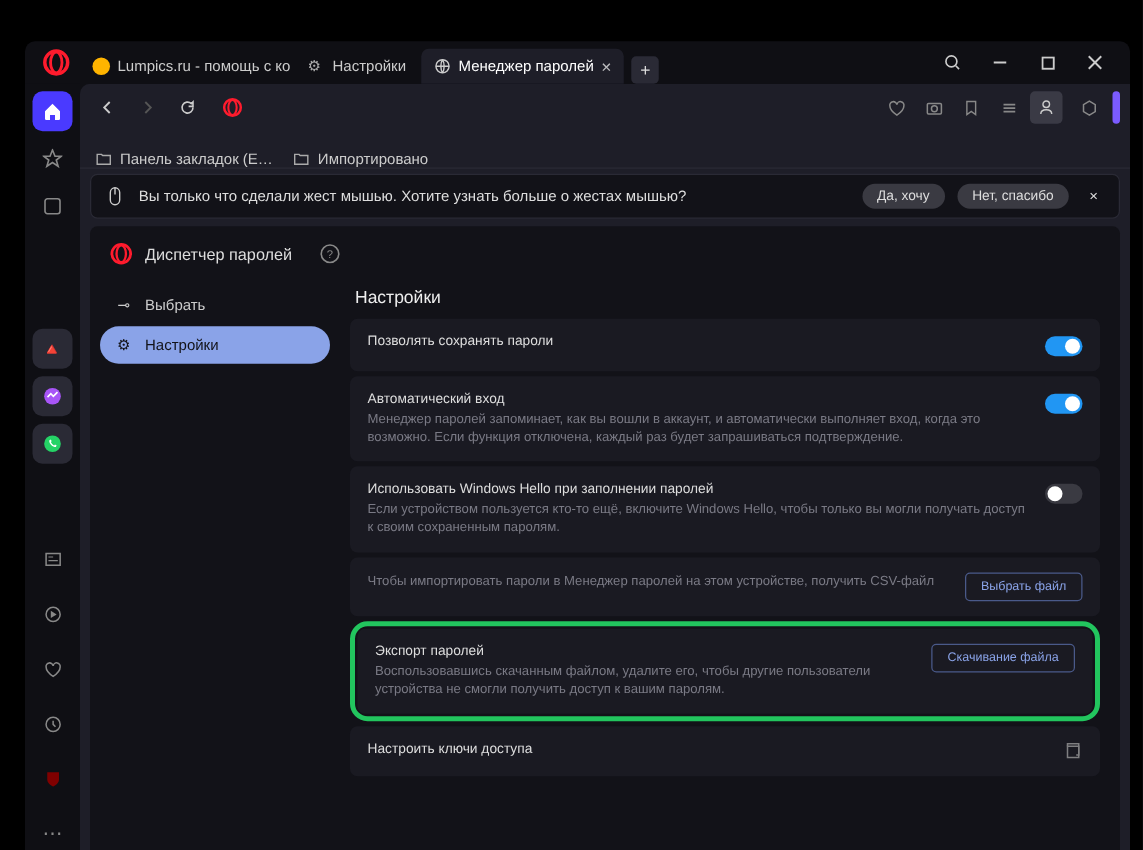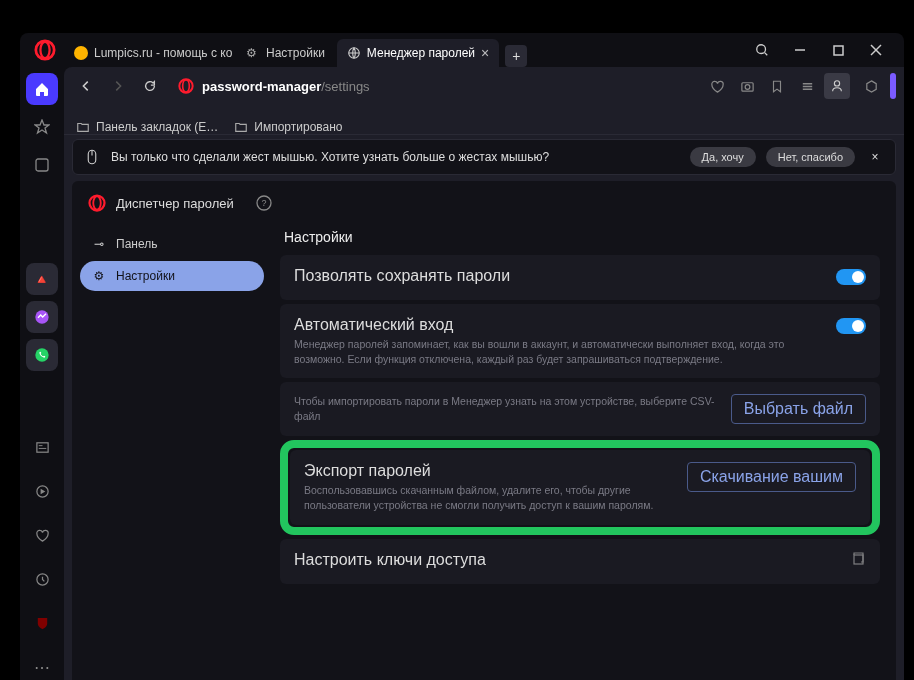--- a/index.html
+++ b/index.html
@@ -58,30 +58,30 @@
 .page-body { flex: 1; display: flex; }
 .side-nav { width: 200px; padding: 4px 8px; }
 .nav-item { display: flex; align-items: center; gap: 10px; padding: 8px 12px; border-radius: 16px; color: #ccc; font-size: 12px; margin-bottom: 2px; }
 .nav-item.active { background: #8aa3e8; color: #121218; }
 .nav-icon { width: 14px; display: flex; justify-content: center; }
 
 .settings-col { flex: 1; padding: 4px 16px 8px 8px; overflow-y: auto; }
 .settings-title { color: #eee; font-size: 14px; margin-bottom: 10px; padding-left: 4px; }
 .setting-row { background: #1a1a22; border-radius: 6px; padding: 12px 14px; margin-bottom: 4px; display: flex; gap: 12px; }
 .setting-text { flex: 1; }
-.setting-label { color: #ddd; font-size: 16px; margin-bottom: 3px; }
+.setting-label { color: #ddd; font-size: 11px; margin-bottom: 3px; }
 .setting-desc { color: #7a7a85; font-size: 10.5px; line-height: 1.4; }
 .toggle { width: 30px; height: 16px; border-radius: 8px; position: relative; flex-shrink: 0; align-self: flex-start; margin-top: 2px; }
 .toggle.on { background: #2196f3; }
 .toggle.off { background: #3a3a42; }
 .toggle::after { content: ""; width: 12px; height: 12px; border-radius: 50%; background: #fff; position: absolute; top: 2px; }
 .toggle.on::after { right: 2px; }
 .toggle.off::after { left: 2px; }
-.outline-btn { padding: 5px 12px; border: 1px solid #4a5a8a; border-radius: 4px; color: #8aa3e8; font-size: 16px; align-self: flex-start; flex-shrink: 0; }
-.highlight-box { border: 8px solid #22c55e; border-radius: 14px; padding: 2px; margin-bottom: 4px; }
+.outline-btn { padding: 5px 12px; border: 1px solid #4a5a8a; border-radius: 4px; color: #8aa3e8; font-size: 10px; align-self: flex-start; flex-shrink: 0; }
+.highlight-box { border: 4px solid #22c55e; border-radius: 14px; padding: 2px; margin-bottom: 4px; }
 .highlight-box .setting-row { margin-bottom: 0; }
 .copy-icon { width: 16px; height: 16px; opacity: 0.7; }
 
 svg { display: block; }
 </style>
 </head>
 <body>
 
 <div class="window">
 
@@ -222,21 +222,20 @@
         <div class="nav-btn">
             <svg width="14" height="14" viewBox="0 0 16 16">
               <path d="M13 8a5 5 0 11-1.5-3.5L13 3v4H9" fill="none" stroke="#ccc" stroke-width="1.5"></path>
             </svg>
           </div>
         <div class="addr-input">
           <svg class="opera-small" viewBox="0 0 24 24">
               <ellipse cx="12" cy="12" rx="10" ry="10" fill="none" stroke="#ff1b2d" stroke-width="3"></ellipse>
               <ellipse cx="12" cy="12" rx="5" ry="9" fill="none" stroke="#ff1b2d" stroke-width="2.5"></ellipse>
             </svg>
-          <span><b style="color:#fff">password-manager</b><span style="color:#888">/settings</span></span>
         </div>
         <div class="addr-actions">
           <div class="addr-act">
               <svg width="15" height="15" viewBox="0 0 16 16">
                 <path d="M8 14s-6-4-6-8a3 3 0 016-1 3 3 0 016 1c0 4-6 8-6 8z" fill="none" stroke="#888" stroke-width="1.3"></path>
               </svg>
             </div>
           <div class="addr-act">
               <svg width="15" height="15" viewBox="0 0 16 16">
                 <rect x="2" y="4" width="12" height="9" rx="1" fill="none" stroke="#888" stroke-width="1.3"></rect>
@@ -308,21 +307,21 @@
                 <circle cx="8" cy="8" r="7" fill="none" stroke="#888" stroke-width="1.3"></circle>
                 <text x="8" y="11" text-anchor="middle" font-size="9" fill="#888">?</text>
               </svg>
             </div>
         </div>
 
         <div class="page-body">
           <div class="side-nav">
             <div class="nav-item">
               <span class="nav-icon">⊸</span>
-              <span>Панель</span>
+              <span>Выбрать</span>
             </div>
             <div class="nav-item active">
               <span class="nav-icon">⚙</span>
               <span>Настройки</span>
             </div>
           </div>
 
           <div class="settings-col">
             <div class="settings-title">Настройки</div>
 
@@ -334,35 +333,42 @@
             </div>
 
             <div class="setting-row">
               <div class="setting-text">
                 <div class="setting-label">Автоматический вход</div>
                 <div class="setting-desc">Менеджер паролей запоминает, как вы вошли в аккаунт, и автоматически выполняет вход, когда это возможно. Если функция отключена, каждый раз будет запрашиваться подтверждение.</div>
               </div>
               <div class="toggle on"></div>
             </div>
 
-
-            <div class="setting-row">
-              <div class="setting-text">
-                <div class="setting-desc">Чтобы импортировать пароли в Менеджер узнать на этом устройстве, выберите CSV-файл</div>
+            <div class="setting-row">
+              <div class="setting-text">
+                <div class="setting-label">Использовать Windows Hello при заполнении паролей</div>
+                <div class="setting-desc">Если устройством пользуется кто-то ещё, включите Windows Hello, чтобы только вы могли получать доступ к своим сохраненным паролям.</div>
+              </div>
+              <div class="toggle off"></div>
+            </div>
+
+            <div class="setting-row">
+              <div class="setting-text">
+                <div class="setting-desc">Чтобы импортировать пароли в Менеджер паролей на этом устройстве, получить CSV-файл</div>
               </div>
               <div class="outline-btn">Выбрать файл</div>
             </div>
 
             <div class="highlight-box">
               <div class="setting-row">
                 <div class="setting-text">
                   <div class="setting-label">Экспорт паролей</div>
                   <div class="setting-desc">Воспользовавшись скачанным файлом, удалите его, чтобы другие пользователи устройства не смогли получить доступ к вашим паролям.</div>
                 </div>
-                <div class="outline-btn">Скачивание вашим</div>
+                <div class="outline-btn">Скачивание файла</div>
               </div>
             </div>
 
             <div class="setting-row">
               <div class="setting-text">
                 <div class="setting-label">Настроить ключи доступа</div>
               </div>
               <svg class="copy-icon" width="16" height="16" viewBox="0 0 16 16">
                   <rect x="4" y="4" width="9" height="9" fill="none" stroke="#aaa" stroke-width="1.2"></rect>
                   <path d="M4 4V2h9v9h-2" fill="none" stroke="#aaa" stroke-width="1.2"></path>

